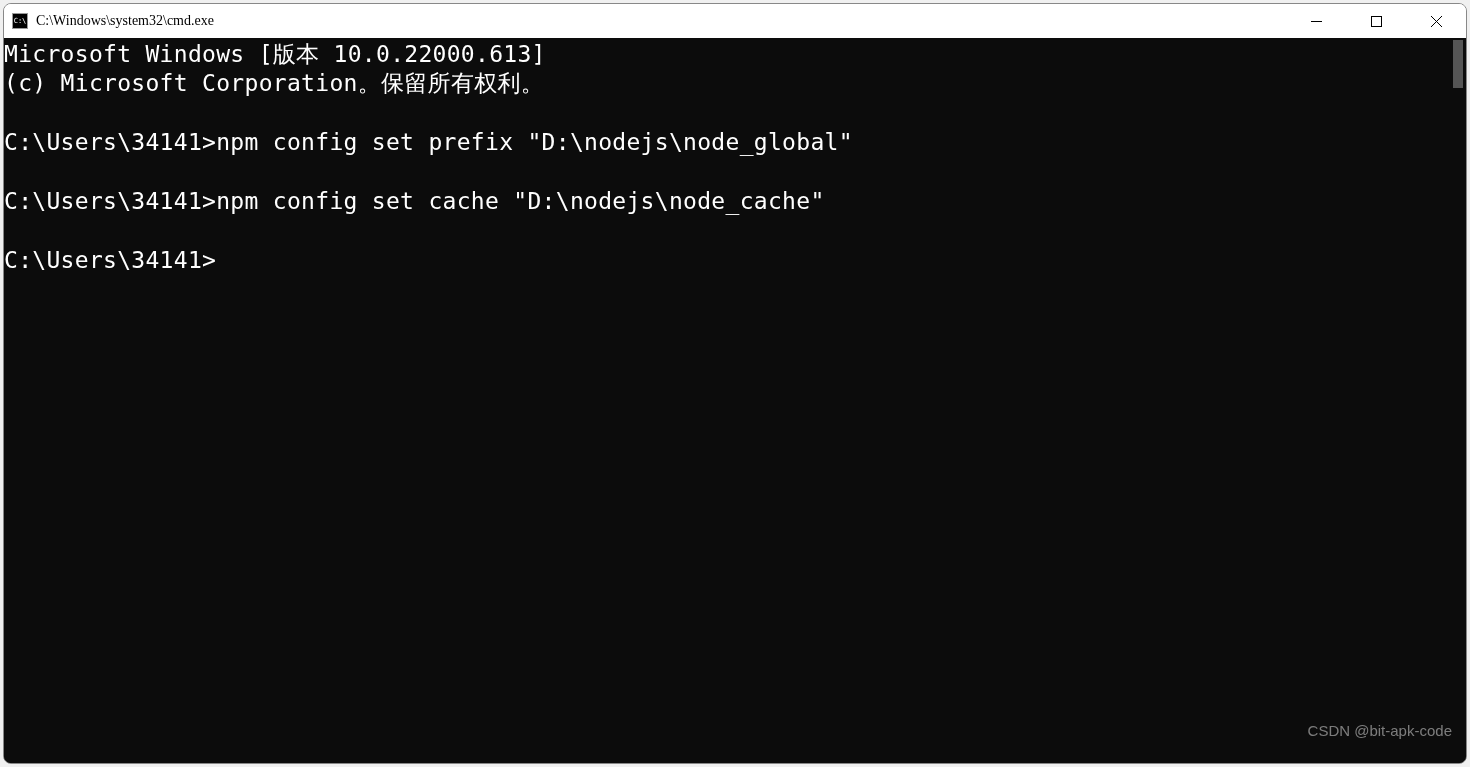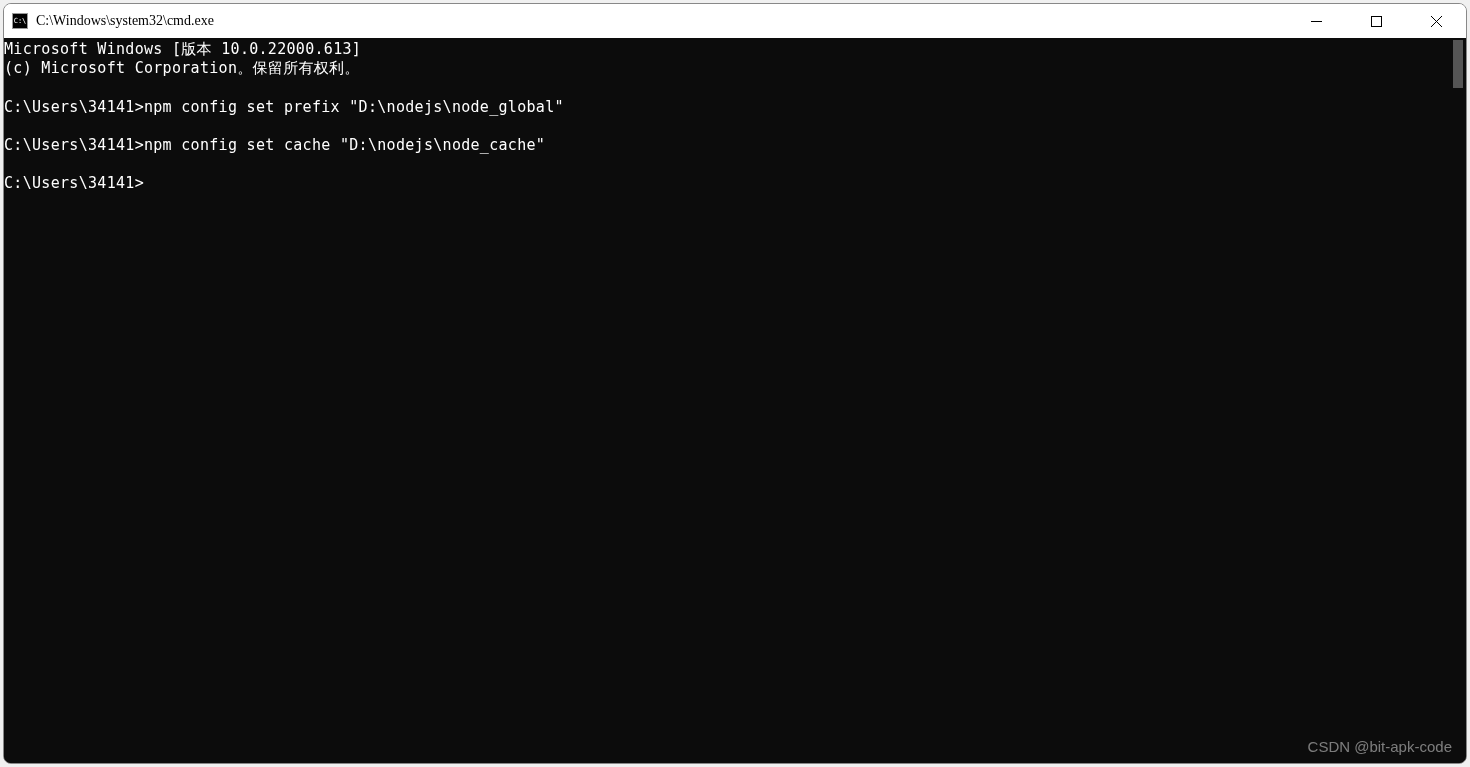--- a/index.html
+++ b/index.html
@@ -81,21 +81,21 @@
       background: #000;
       position: relative;
       overflow: hidden;
     }
     
     .terminal-content {
       flex: 1;
       background: #0c0c0c;
       color: #ffffff;
       font-family: "NSimSun", "SimSun", "Consolas", monospace;
-      font-size: 15px;
+      font-size: 23px;
       line-height: 1.28;
       padding: 2px 0 0 0;
       white-space: pre;
       overflow: hidden;
       letter-spacing: 0.3px;
     }
     
     .terminal-line {
       white-space: pre;
     }
@@ -111,21 +111,21 @@
       top: 2px;
       right: 3px;
       width: 10px;
       height: 48px;
       background: #555;
       border-radius: 0;
     }
     
     .watermark {
       position: absolute;
-      bottom: 8px;
+      bottom: 24px;
       right: 14px;
       color: rgba(200, 200, 200, 0.6);
       font-size: 15px;
       font-family: "Segoe UI", Arial, sans-serif;
       pointer-events: none;
     }
     
     .cmd-icon-bg {
       width: 16px;
       height: 16px;

